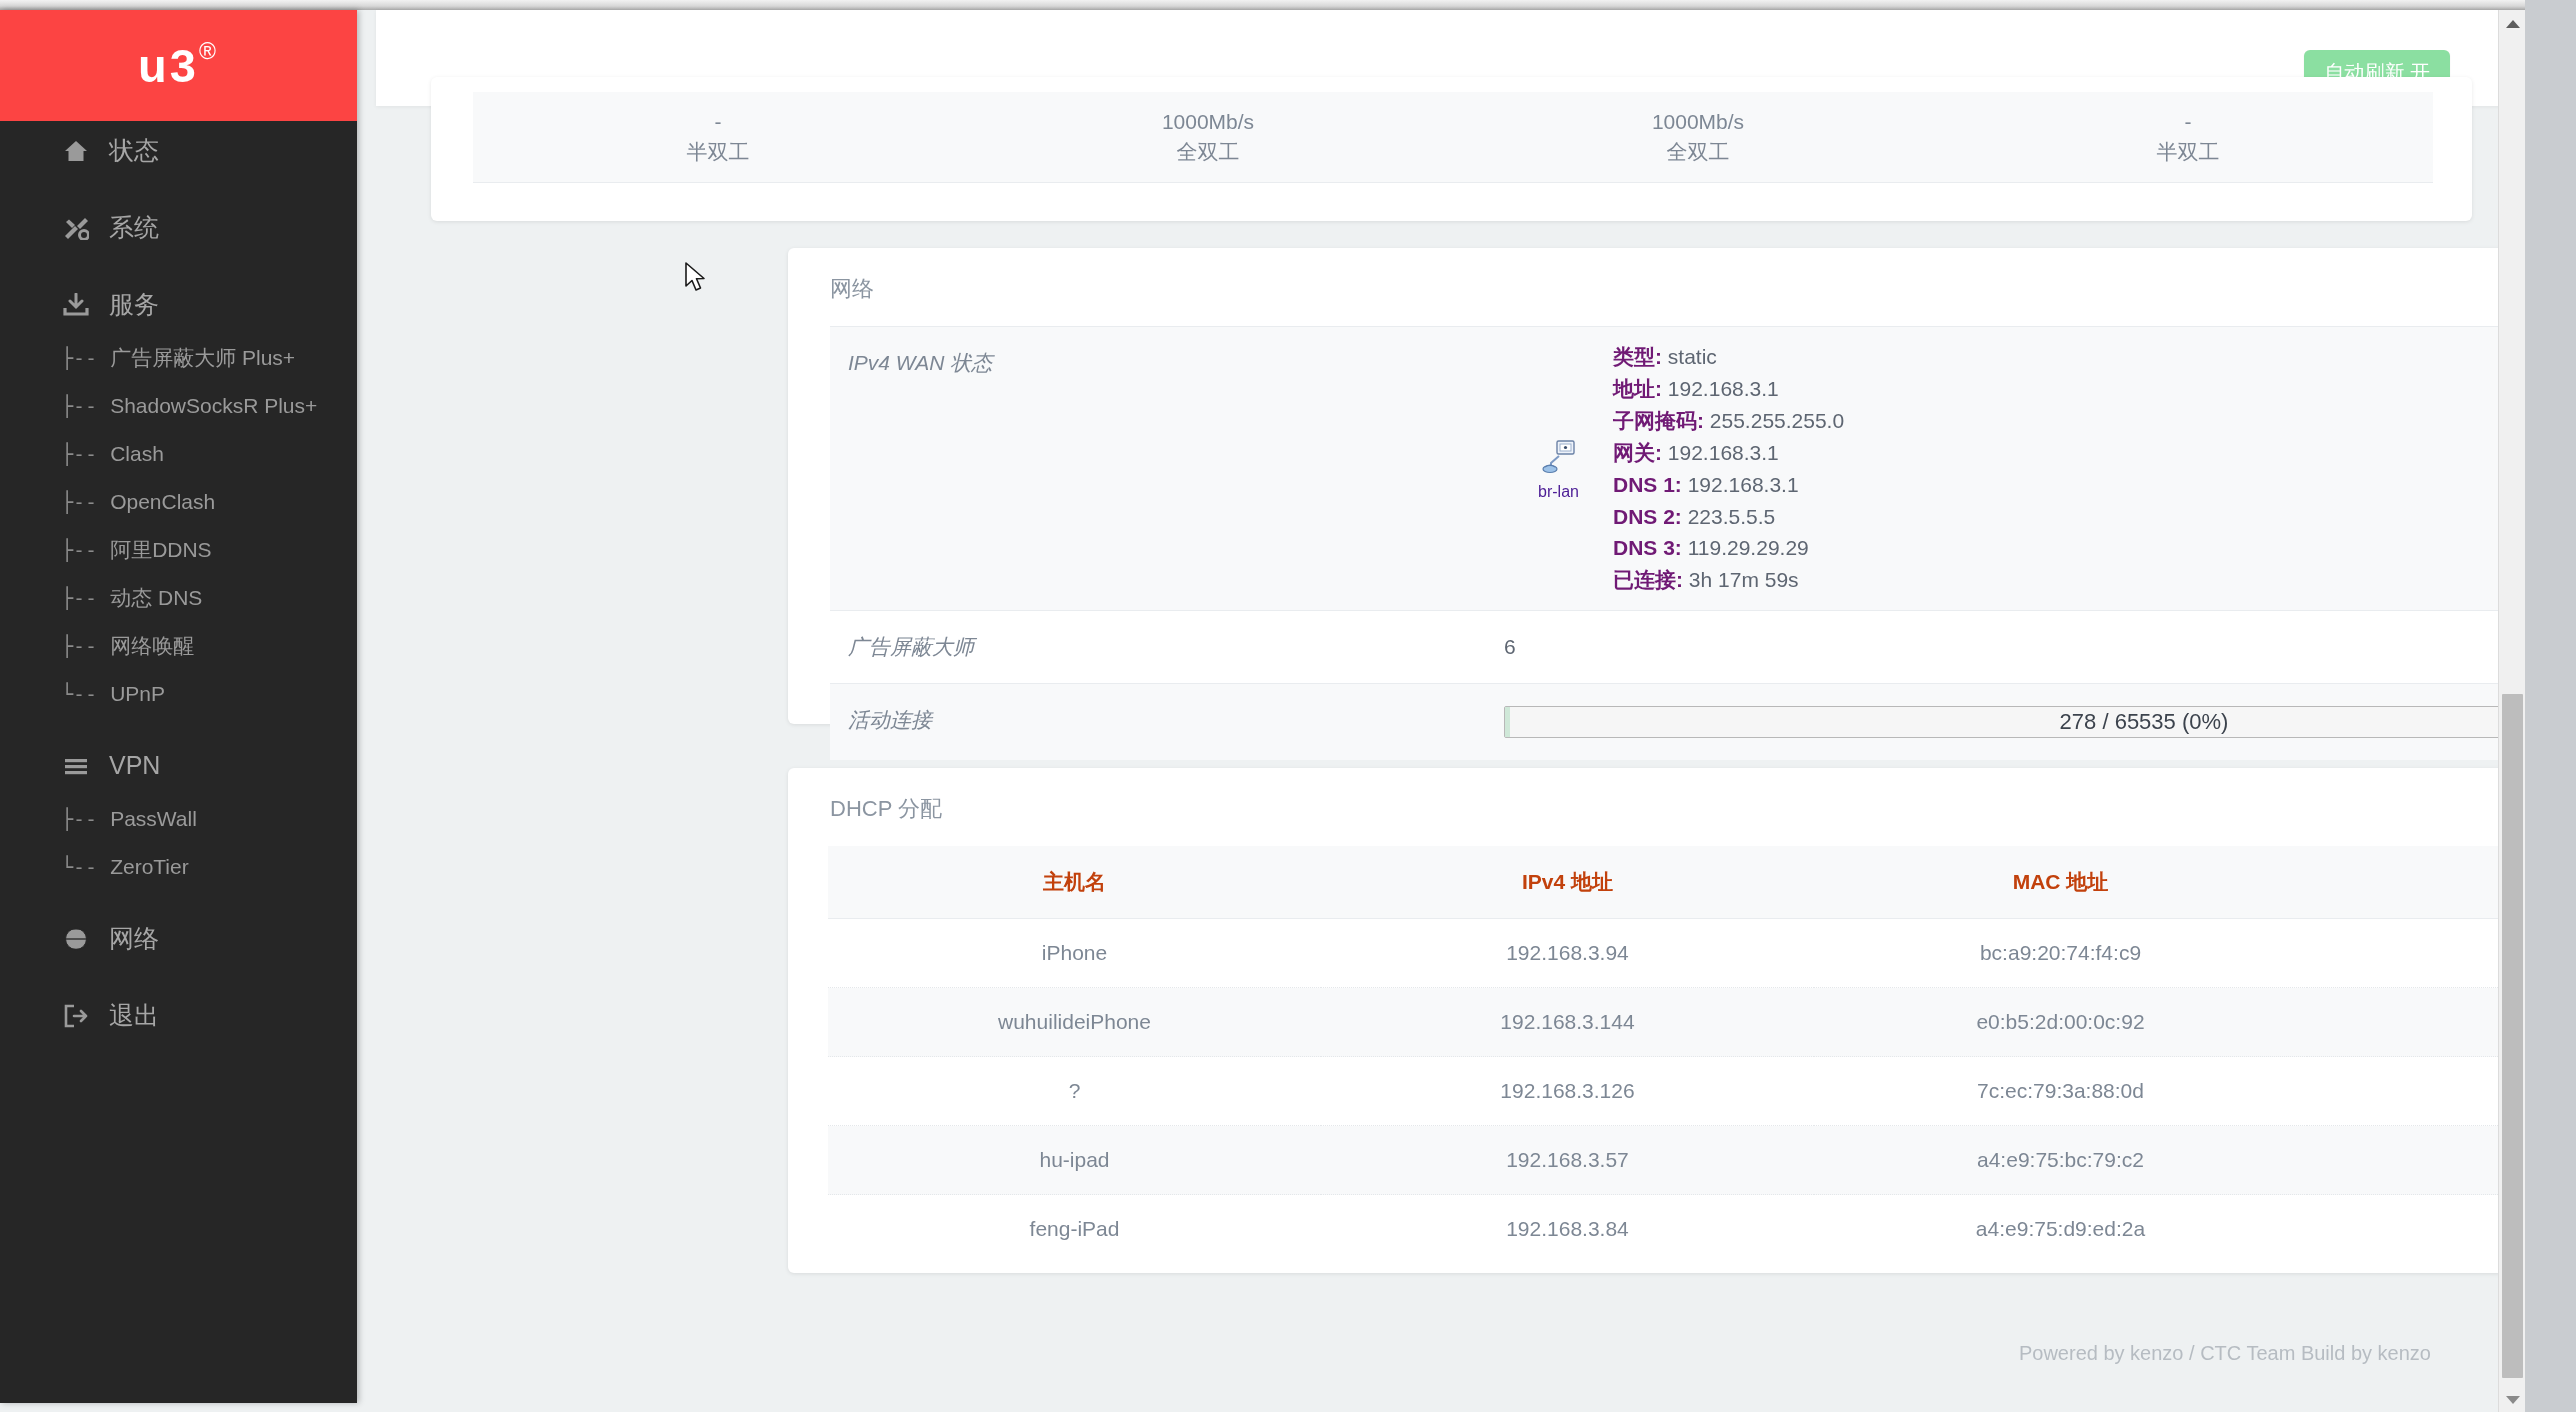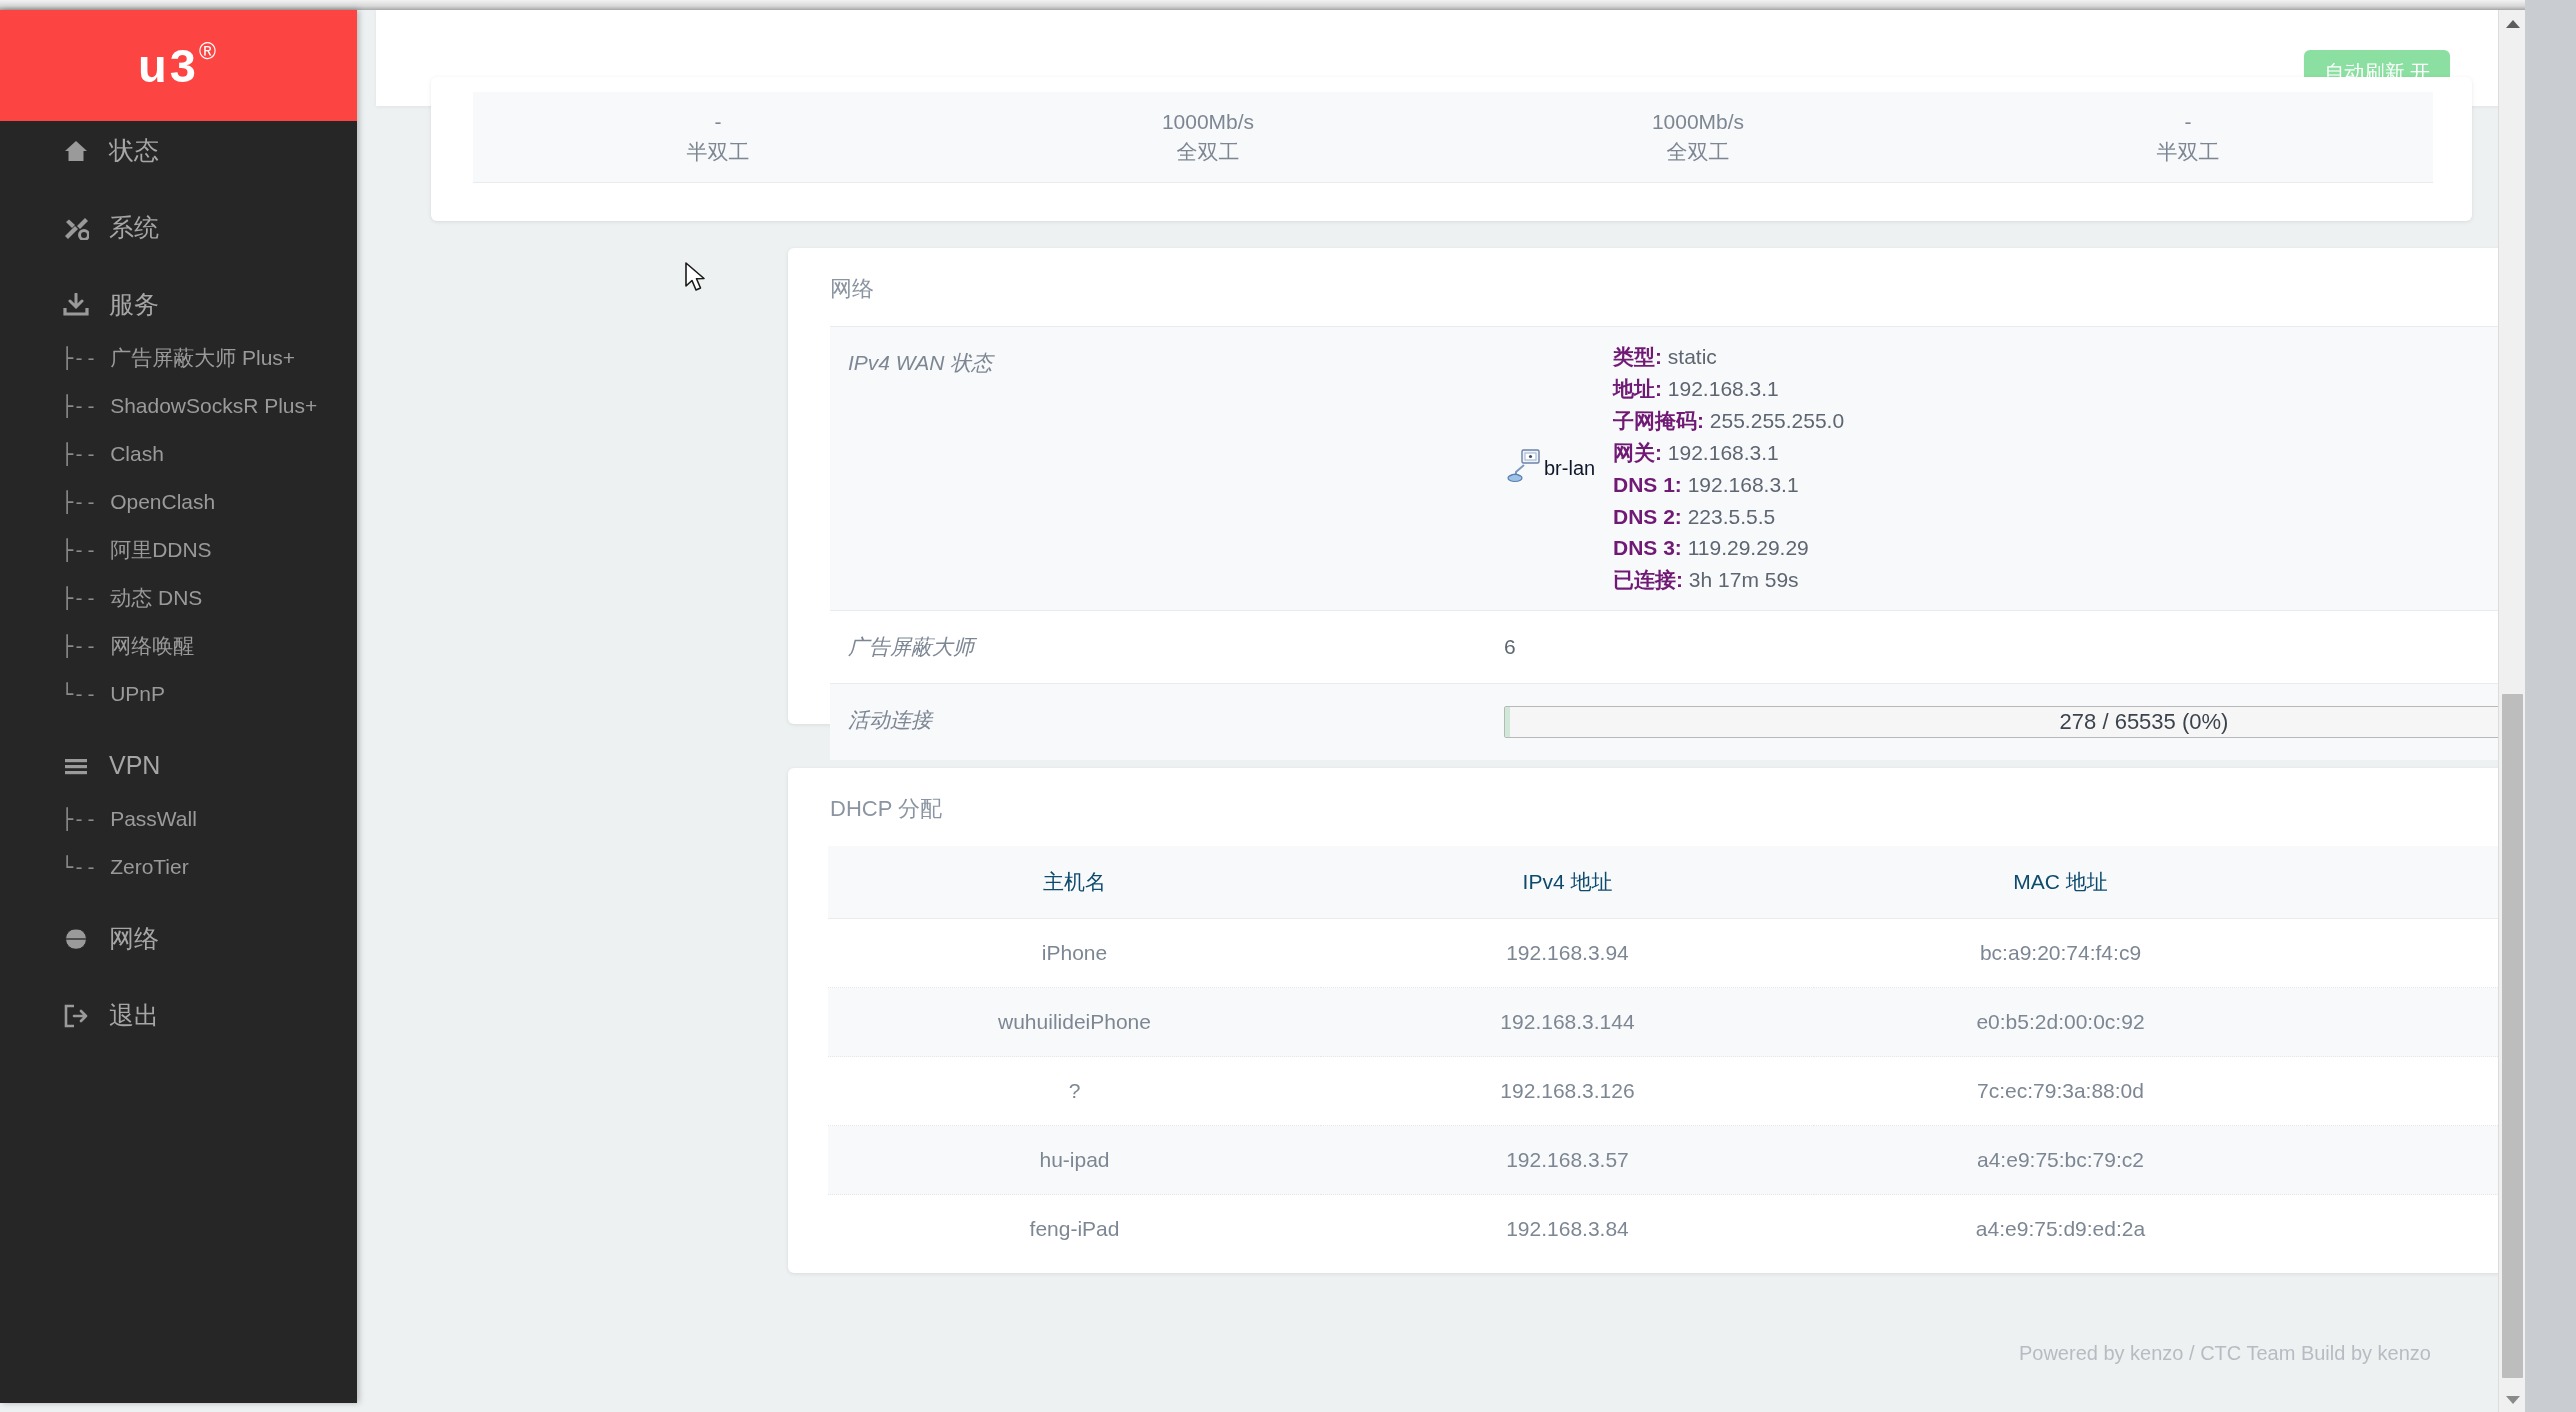--- a/index.html
+++ b/index.html
@@ -184,24 +184,24 @@
   
   #wan-block {
     display: flex;
     align-items: center;
     padding-top: 14px;
     padding-bottom: 14px;
   }
   #wan-ifbox {
     width: 109px;
     flex: none;
-    display: flex; 
+    display: flex; flex-direction: column;
     align-items: center;
-    color: #0f172a;
-    font-size: 20px;
+    color: #4c1d95;
+    font-size: 16px;
   }
   #wan-iface-glyph {
     width: 40px; height: 40px;
     margin-bottom: 6px;
   }
   #wan-list {
     font-size: 21px;
     color: #5e6672;
     line-height: 1.52;
   }
@@ -229,23 +229,23 @@
     width: 2051px; height: 505px;
   }
   #dhcp-table {
     width: 1972px;
     margin: 0 40px;
     border-collapse: collapse;
     table-layout: fixed;
   }
   #dhcp-table th {
     background: #f8f9fa;
-    color: #0c4a6e;
-    font-size: 21px;
-    font-weight: normal;
+    color: #c2410c;
+    font-size: 21px;
+    font-weight: bold;
     padding: 22px 0;
     border-bottom: 1px solid #e9ecef;
   }
   #dhcp-table td {
     color: #7d8794;
     font-size: 21px;
     text-align: center;
     padding: 20px 0;
     border-bottom: 1px dotted #e4e7ea;
   }

